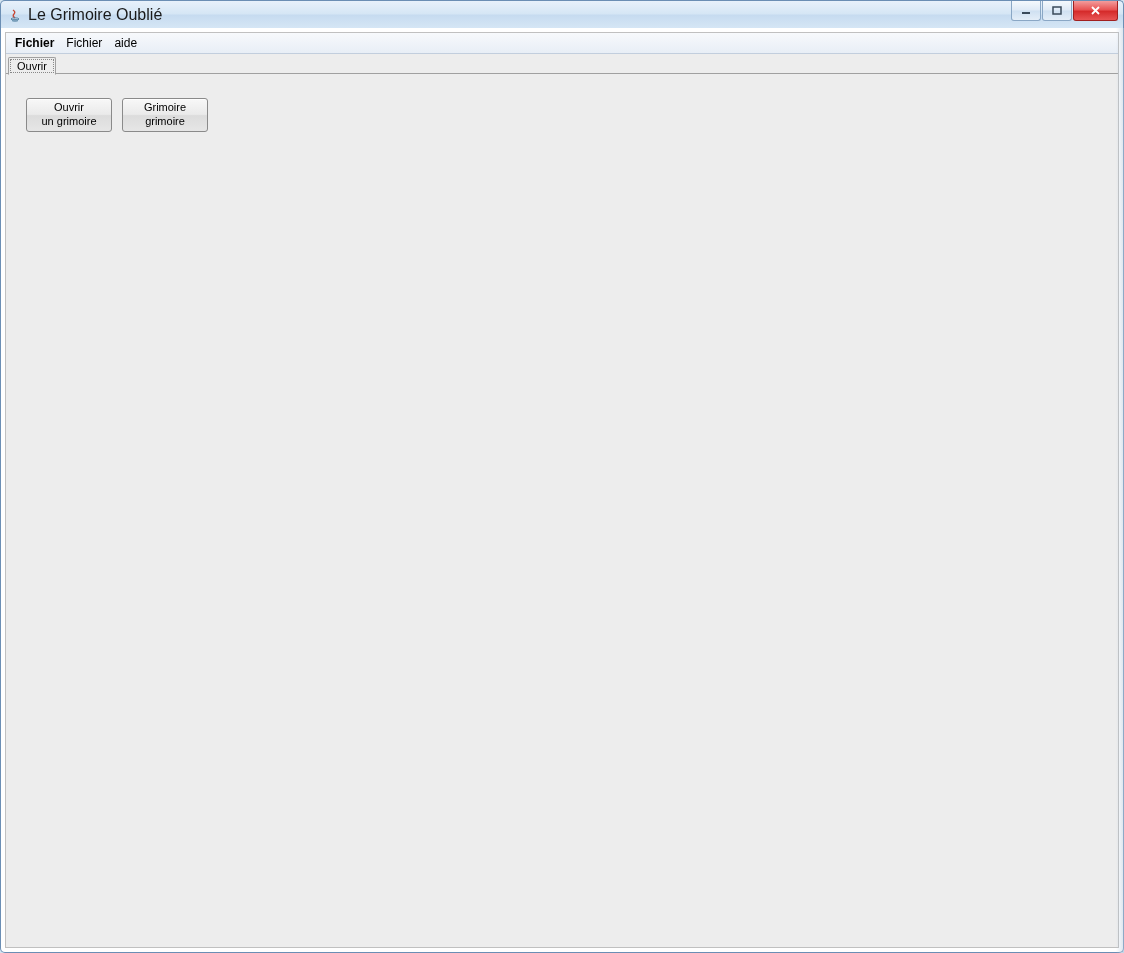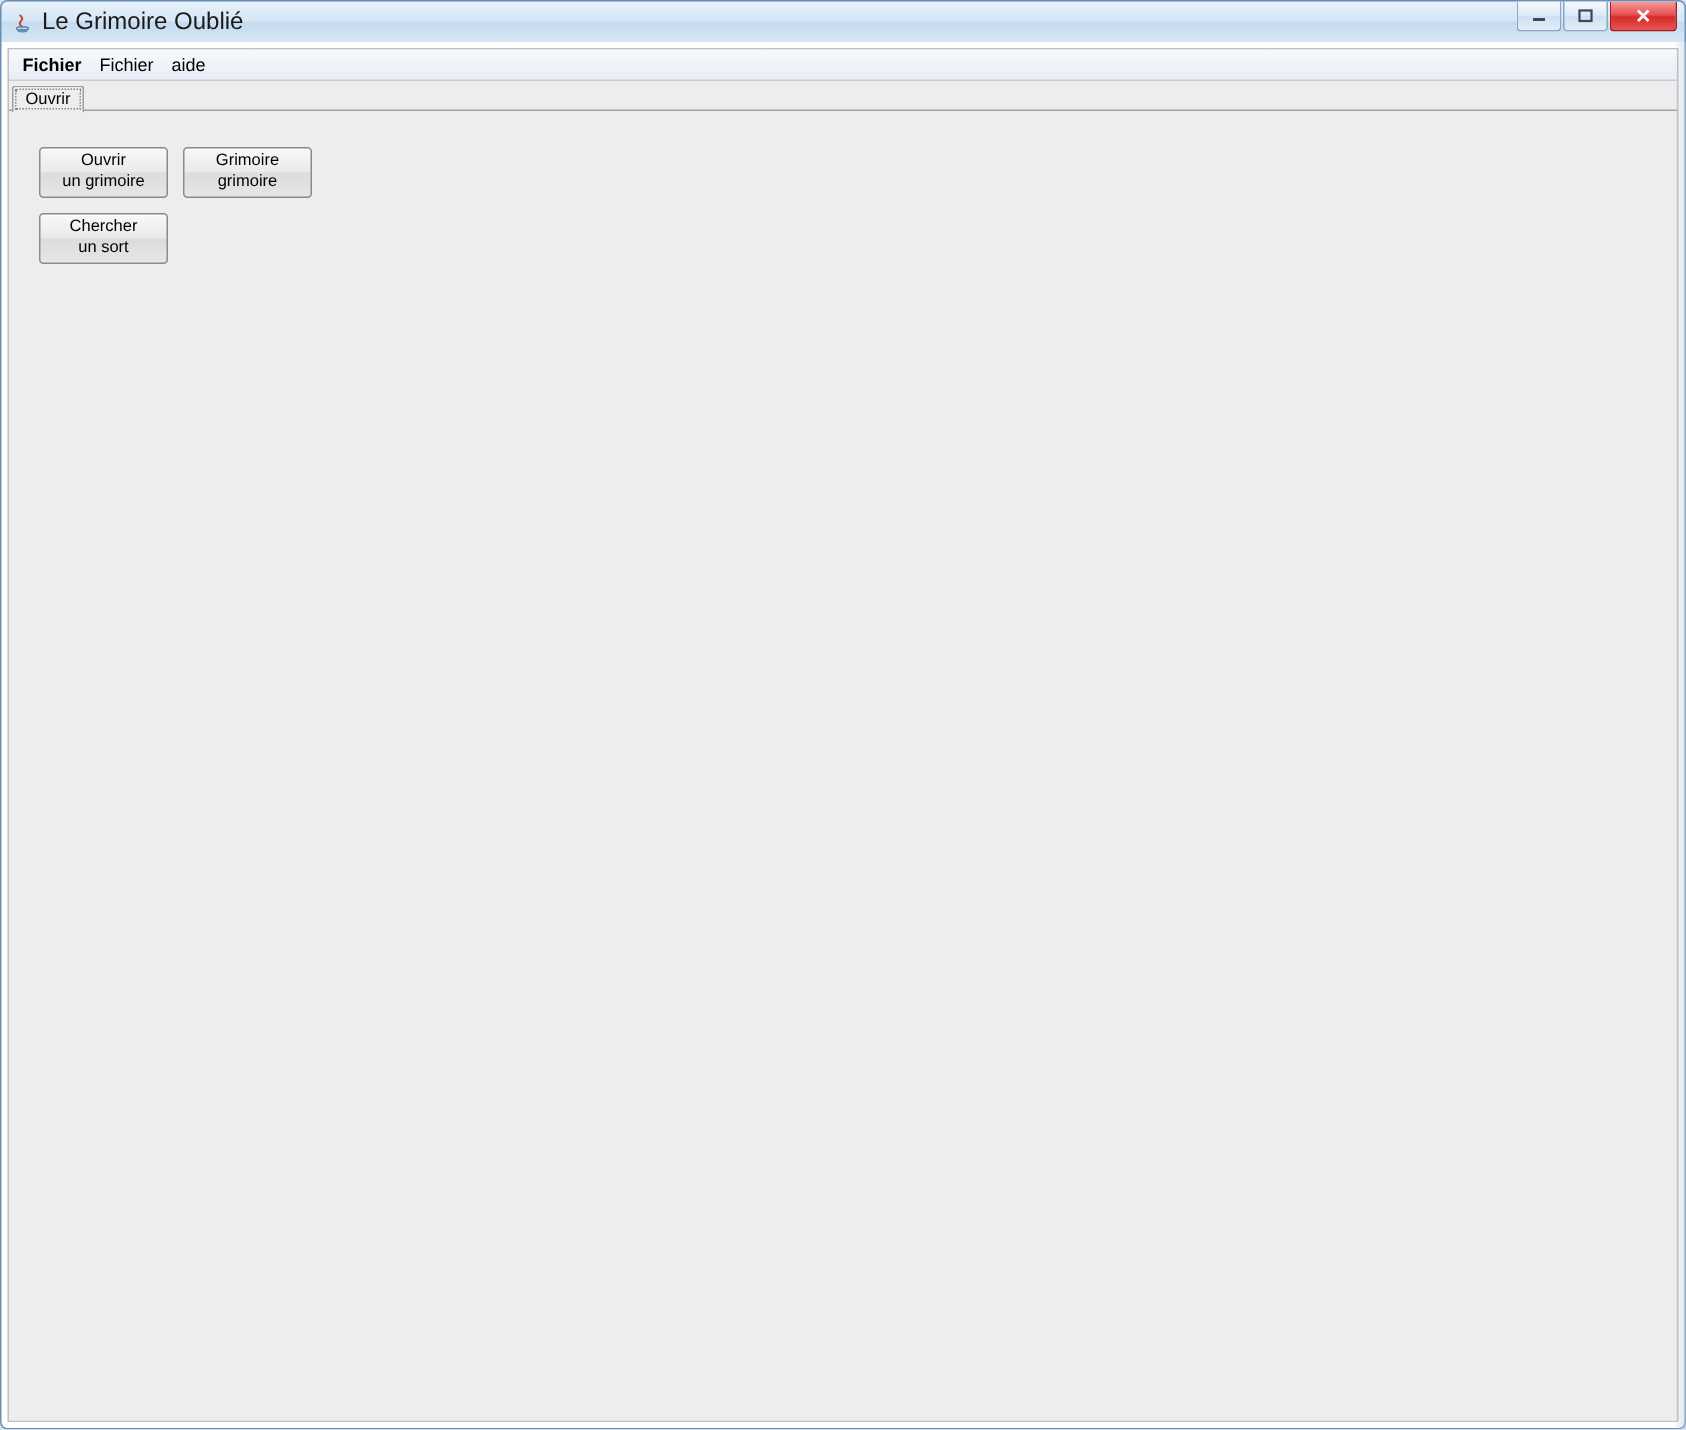--- a/index.html
+++ b/index.html
@@ -227,23 +227,17 @@
       <div class="button-row">
         <button class="action-btn">
           <span class="btn-line">Ouvrir</span>
           <span class="btn-line">un grimoire</span>
         </button>
         <button class="action-btn">
           <span class="btn-line">Grimoire</span>
           <span class="btn-line">grimoire</span>
         </button>
       </div>
-      <div class="button-row">
-        <button class="action-btn">
-          <span class="btn-line">Chercher</span>
-          <span class="btn-line">un sort</span>
-        </button>
-      </div>
     </div>
   </div>
 </div>
 
 <div class="shadow-edge"></div>
 
 </body></html>

